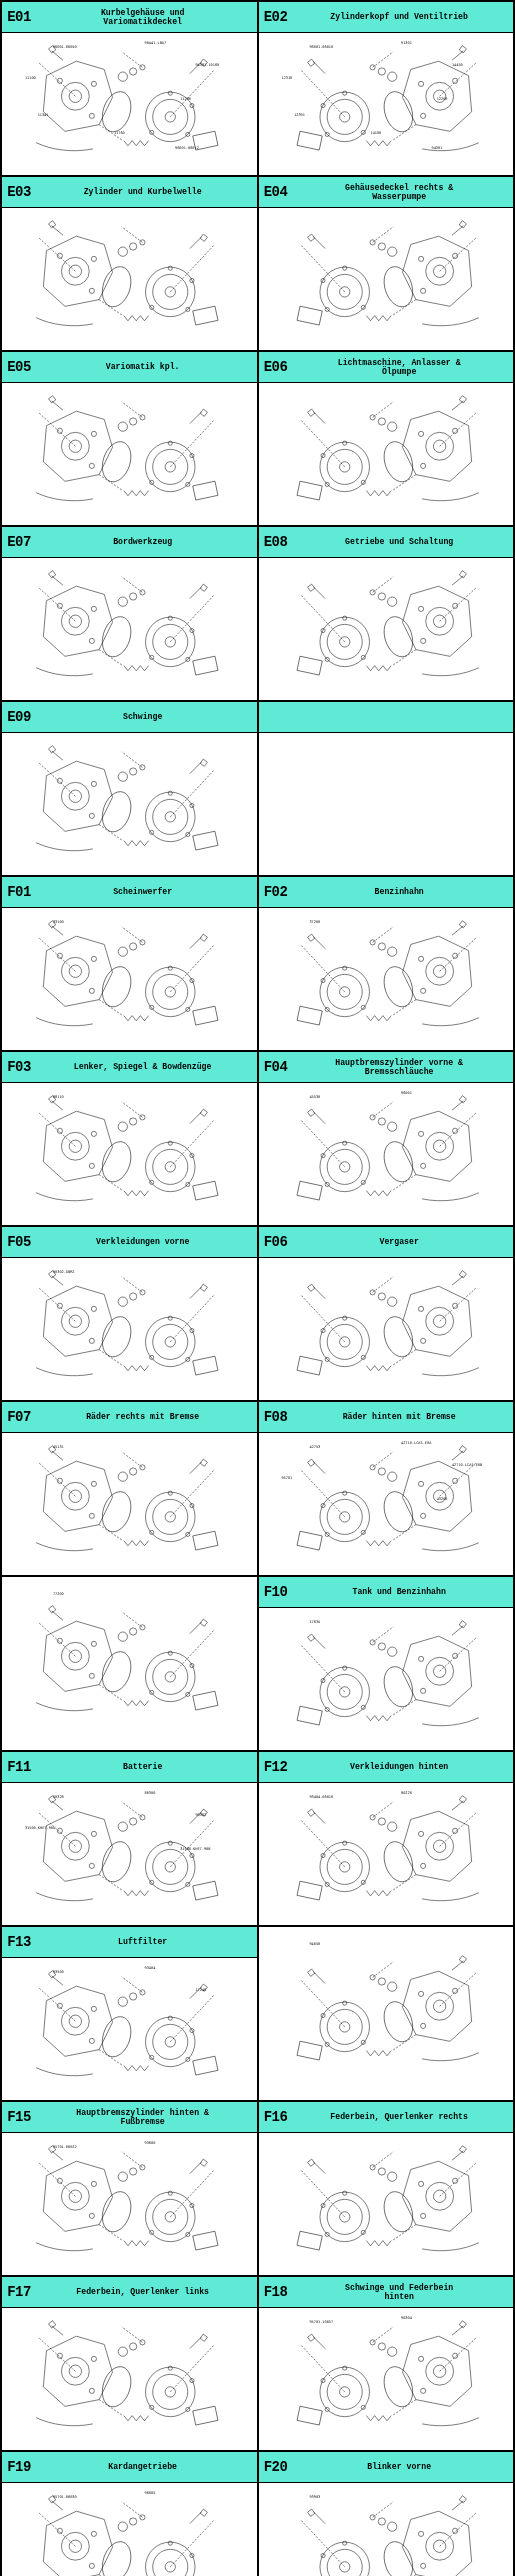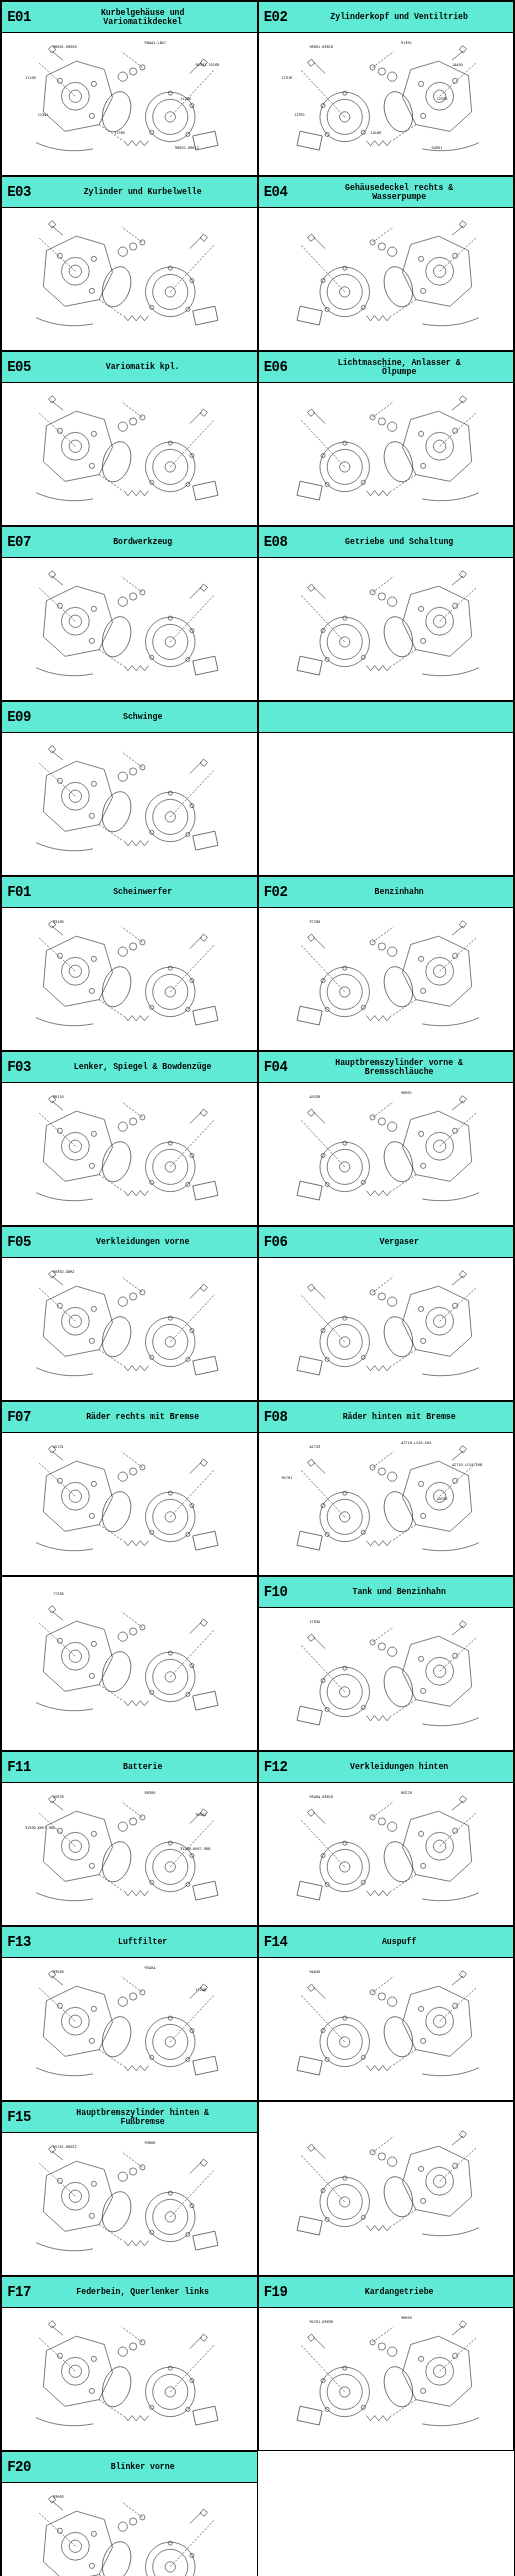--- a/index.html
+++ b/index.html
@@ -402,24 +402,20 @@
           <use href="#exploded-parts" xlink:href="#exploded-parts"></use>
         </svg>
       <div class="labels">
           <span>93500</span>
           <span>93404</span>
           <span>17246</span>
         </div>
     </div>
   </section>
   <section class="cell">
-    <header class="cell-header">
-      <span class="code">F14</span>
-      <span class="title"><span class="title-inner">Auspuff</span></span>
-    </header>
     <div class="cell-body">
       <svg class="diagram-art" viewBox="0 0 440 250">
           <use href="#exploded-parts" xlink:href="#exploded-parts"></use>
         </svg>
       <div class="labels">
           <span>94050</span>
         </div>
     </div>
   </section>
 
@@ -432,40 +428,59 @@
       <svg class="diagram-art" viewBox="0 0 440 250">
           <use href="#exploded-parts" xlink:href="#exploded-parts"></use>
         </svg>
       <div class="labels">
           <span>95701-06022</span>
           <span>93600</span>
         </div>
     </div>
   </section>
   <section class="cell">
+    <header class="cell-header">
+      <span class="code">F16</span>
+      <span class="title"><span class="title-inner">Federbein, Querlenker rechts</span></span>
+    </header>
     <div class="cell-body">
       <svg class="diagram-art" viewBox="0 0 440 250">
           <use href="#exploded-parts" xlink:href="#exploded-parts"></use>
         </svg>
       <div class="labels"></div>
     </div>
   </section>
 
   <section class="cell">
     <header class="cell-header">
       <span class="code">F17</span>
       <span class="title"><span class="title-inner">Federbein, Querlenker links</span></span>
     </header>
     <div class="cell-body">
       <svg class="diagram-art" viewBox="0 0 440 250">
           <use href="#exploded-parts" xlink:href="#exploded-parts"></use>
         </svg>
       <div class="labels"></div>
     </div>
   </section>
+  <section class="cell">
+    <header class="cell-header">
+      <span class="code">F18</span>
+      <span class="title"><span class="title-inner">Schwinge und Federbein hinten</span></span>
+    </header>
+    <div class="cell-body">
+      <svg class="diagram-art" viewBox="0 0 440 250">
+          <use href="#exploded-parts" xlink:href="#exploded-parts"></use>
+        </svg>
+      <div class="labels">
+          <span>95701-10057</span>
+          <span>90304</span>
+        </div>
+    </div>
+  </section>
 
   <section class="cell">
     <header class="cell-header">
       <span class="code">F19</span>
       <span class="title"><span class="title-inner">Kardangetriebe</span></span>
     </header>
     <div class="cell-body">
       <svg class="diagram-art" viewBox="0 0 440 250">
           <use href="#exploded-parts" xlink:href="#exploded-parts"></use>
         </svg>

